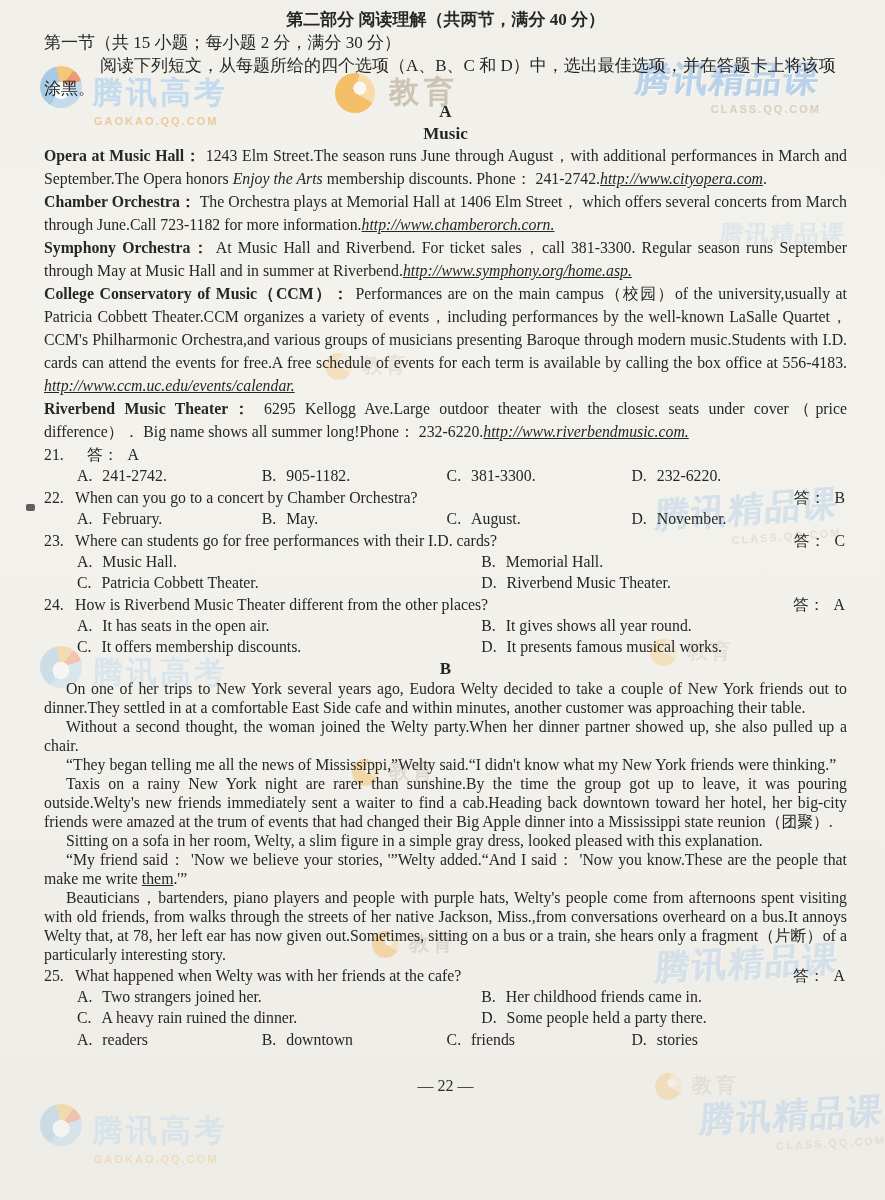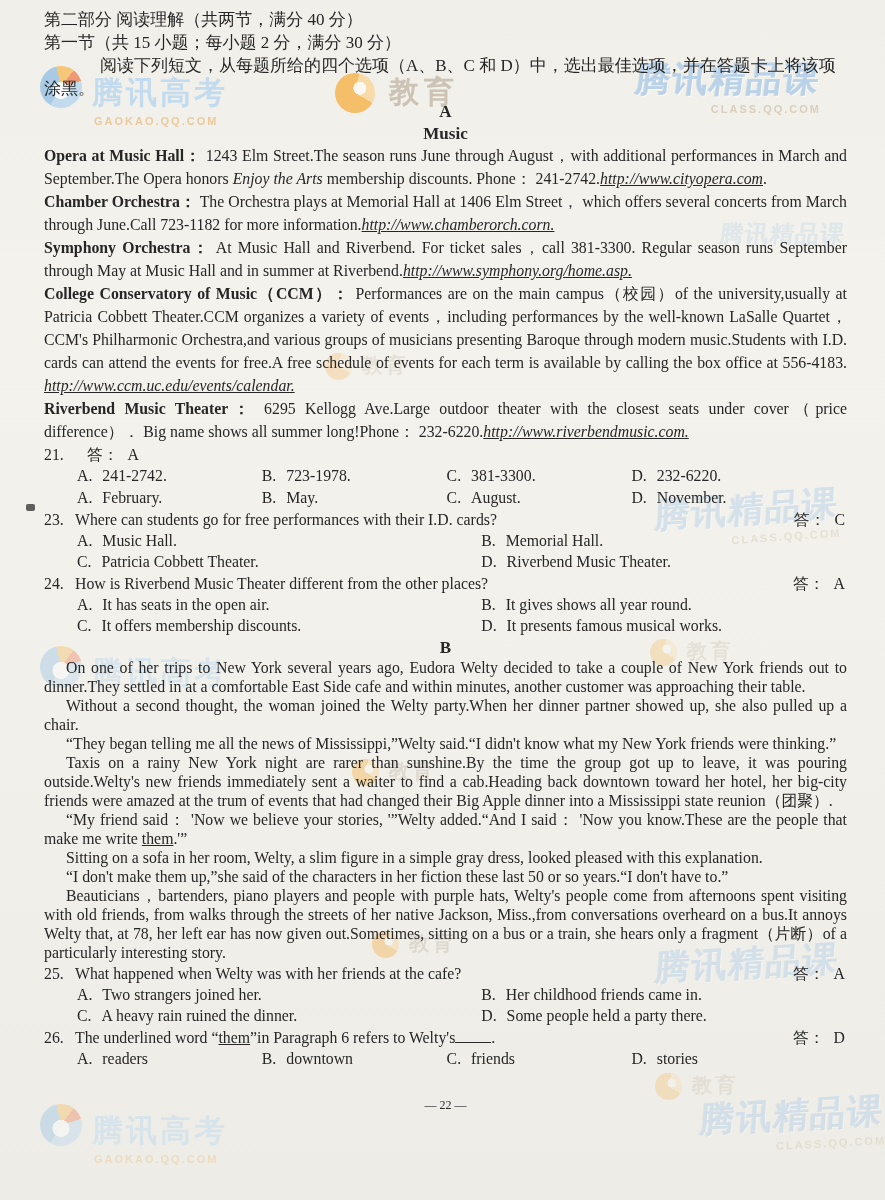--- a/index.html
+++ b/index.html
@@ -5,21 +5,21 @@
   html,body{margin:0;padding:0;background:#d8d6d0;}
   .page{
     position:relative;width:885px;height:1200px;overflow:hidden;margin:0 auto;
     background:linear-gradient(180deg,#f0efe9 0%,#f3f2ec 25%,#f1f0ea 60%,#edece6 100%);
     font-family:"Liberation Serif","DejaVu Serif",serif;
     color:#262626;
   }
   .content{position:relative;z-index:2;padding:8px 38px 0 44px;}
   
   .hdr{font-size:17px;line-height:23px;}
-  .hdr.b1{font-weight:normal;}
+  .hdr.b1{font-weight:bold;text-align:center;}
   .hdr.indent{text-indent:56px;}
   
   .center{ text-align:center;font-weight:bold;font-size:17px;line-height:20px;margin-top:2px;}
   
   .para{font-size:15.8px;line-height:23px;text-align:justify;}
   .para .seg.bold{font-weight:bold;}
   .para .seg.italic{font-style:italic;}
   .seg.link{font-style:italic;text-decoration:underline;}
   .seg.underline{text-decoration:underline;}
   .seg.blank{display:inline-block;min-width:36px;border-bottom:1px solid #2a2a2a;height:0.9em;}
@@ -32,21 +32,21 @@
   .q-ans{flex:0 0 auto;white-space:nowrap;padding-left:12px;padding-right:2px;}
   .q-ans .ans-letter{display:inline-block;margin-left:9px;}
   .opt-row{display:flex;padding-left:33px;}
   .opt-row .opt{display:flex;align-items:baseline;}
   .opt-label{margin-right:10px;}
   .opt-row.cols4 .opt{flex:0 0 24%;}
   .opt-row.cols4 .opt:last-child{flex:0 0 28%;}
   .opt-row.cols2 .opt{flex:0 0 52.5%;}
   .opt-row.cols2 .opt:last-child{flex:0 0 47.5%;}
   
-  .footer{margin-top:26px;text-align:center;font-size:12px;line-height:20px;color:#2b2b2b;}
+  .footer{margin-top:26px;text-align:center;font-size:16px;line-height:20px;color:#2b2b2b;}
   
   .wm{position:absolute;z-index:1;pointer-events:none;white-space:nowrap;}
   .gk-row{display:flex;align-items:center;}
   .gk-logo{display:inline-block;width:42px;height:42px;border-radius:50%;margin-right:10px;opacity:.85;
     background:
       radial-gradient(circle at 50% 58%, rgba(255,255,255,.95) 0 26%, rgba(255,255,255,0) 27%),
       conic-gradient(from 210deg,#9cc4e4 0 38%,#f6c065 38% 52%,#ee8a62 52% 62%,#bcd8ee 62% 100%);}
   .gk-text{font-size:31px;font-weight:bold;color:#c3dbee;letter-spacing:3px;font-family:"Liberation Sans",sans-serif;margin-top:12px;}
   .gk-url{display:block;font-size:11px;font-weight:bold;color:#ecca9a;letter-spacing:2px;margin:1px 0 0 54px;font-family:"Liberation Sans",sans-serif;}
   .edu-row{display:flex;align-items:center;}
@@ -166,33 +166,38 @@
             <span class="q-no">21.</span>
             <span class="q-ans"><span>答：</span><span class="ans-letter">A</span></span>
           </div>
           <div class="opt-row cols4">
             <span class="opt">
               <span class="opt-label">A.</span>
               <span class="opt-text">241-2742.</span>
             </span>
             <span class="opt">
               <span class="opt-label">B.</span>
-              <span class="opt-text">723-1978.</span>
+              <span class="opt-text">905-1182.</span>
             </span>
             <span class="opt">
               <span class="opt-label">C.</span>
               <span class="opt-text">381-3300.</span>
             </span>
             <span class="opt">
               <span class="opt-label">D.</span>
               <span class="opt-text">232-6220.</span>
             </span>
           </div>
         </div>
         <div class="question">
+          <div class="q-line">
+            <span class="q-no">22.</span>
+            <span class="q-text"><span class="seg plain">When can you go to a concert by Chamber Orchestra?</span></span>
+            <span class="q-ans"><span>答：</span><span class="ans-letter">B</span></span>
+          </div>
           <div class="opt-row cols4">
             <span class="opt">
               <span class="opt-label">A.</span>
               <span class="opt-text">February.</span>
             </span>
             <span class="opt">
               <span class="opt-label">B.</span>
               <span class="opt-text">May.</span>
             </span>
             <span class="opt">
@@ -260,23 +265,22 @@
           </div>
         </div>
       </div>
 
     <div class="center">B</div>
     <div id="passage-b">
         <div class="para"><span class="seg plain">On one of her trips to New York several years ago, Eudora Welty decided to take a couple of New York friends out to dinner.They settled in at a comfortable East Side cafe and within minutes, another customer was approaching their table.</span></div>
         <div class="para"><span class="seg plain">Without a second thought, the woman joined the Welty party.When her dinner partner showed up, she also pulled up a chair.</span></div>
         <div class="para"><span class="seg plain">“They began telling me all the news of Mississippi,”Welty said.“I didn't know what my New York friends were thinking.”</span></div>
         <div class="para"><span class="seg plain">Taxis on a rainy New York night are rarer than sunshine.By the time the group got up to leave, it was pouring outside.Welty's new friends immediately sent a waiter to find a cab.Heading back downtown toward her hotel, her big-city friends were amazed at the trum of events that had changed their Big Apple dinner into a Mississippi state reunion（团聚）.</span></div>
+        <div class="para"><span class="seg plain">Sitting on a sofa in her room, Welty, a slim figure in a simple gray dress, looked pleased with this explanation.</span></div>
         <div class="para"><span class="seg plain">“My friend said： 'Now we believe your stories, '”Welty added.“And I said： 'Now you know.These are the people that make me write </span><span class="seg underline">them</span><span class="seg plain">.'”</span></div>
-        <div class="para"><span class="seg plain">Sitting on a sofa in her room, Welty, a slim figure in a simple gray dress, looked pleased with this explanation.</span></div>
-        <div class="para"><span class="seg plain">“I don't make them up,”she said of the characters in her fiction these last 50 or so years.“I don't have to.”</span></div>
         <div class="para"><span class="seg plain">Beauticians，bartenders, piano players and people with purple hats, Welty's people come from afternoons spent visiting with old friends, from walks through the streets of her native Jackson, Miss.,from conversations overheard on a bus.It annoys Welty that, at 78, her left ear has now given out.Sometimes, sitting on a bus or a train, she hears only a fragment（片断）of a particularly interesting story.</span></div>
       </div>
     <div id="questions-b">
         <div class="question">
           <div class="q-line">
             <span class="q-no">25.</span>
             <span class="q-text"><span class="seg plain">What happened when Welty was with her friends at the cafe?</span></span>
             <span class="q-ans"><span>答：</span><span class="ans-letter">A</span></span>
           </div>
           <div class="opt-row cols2">
@@ -294,25 +298,20 @@
               <span class="opt-label">C.</span>
               <span class="opt-text">A heavy rain ruined the dinner.</span>
             </span>
             <span class="opt">
               <span class="opt-label">D.</span>
               <span class="opt-text">Some people held a party there.</span>
             </span>
           </div>
         </div>
         <div class="question">
-          <div class="q-line">
-            <span class="q-no">26.</span>
-            <span class="q-text"><span class="seg plain">The underlined word “</span><span class="seg underline">them</span><span class="seg plain">”in Paragraph 6 refers to Welty's</span><span class="seg blank">        </span><span class="seg plain">.</span></span>
-            <span class="q-ans"><span>答：</span><span class="ans-letter">D</span></span>
-          </div>
           <div class="opt-row cols4">
             <span class="opt">
               <span class="opt-label">A.</span>
               <span class="opt-text">readers</span>
             </span>
             <span class="opt">
               <span class="opt-label">B.</span>
               <span class="opt-text">downtown</span>
             </span>
             <span class="opt">

